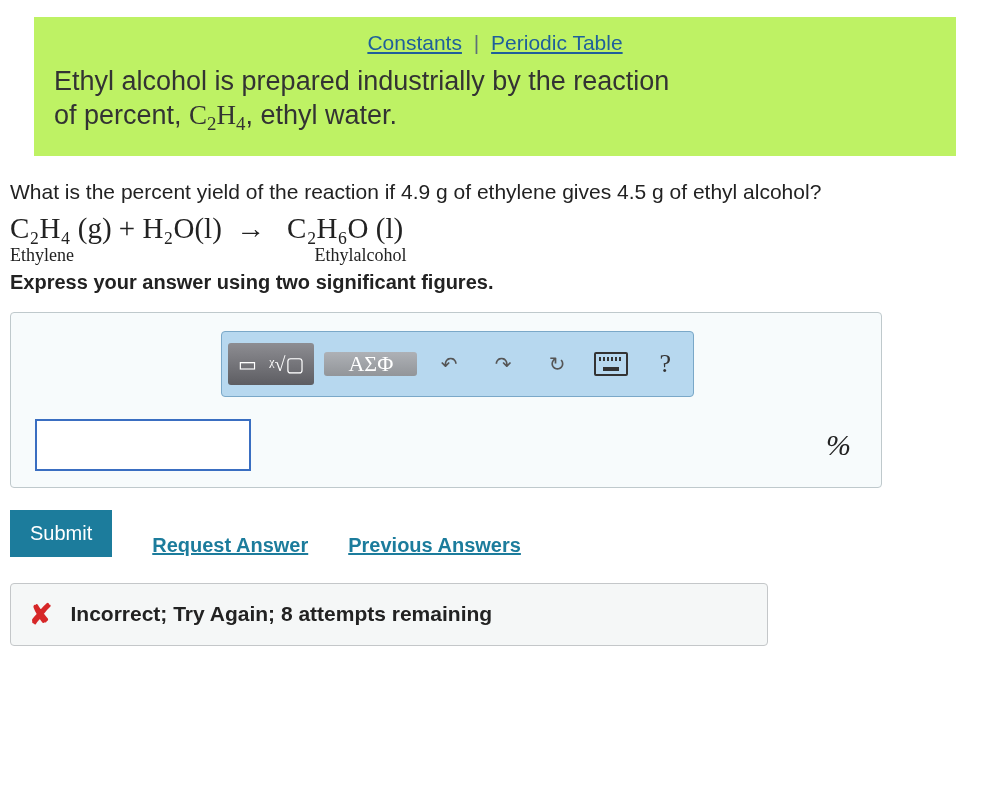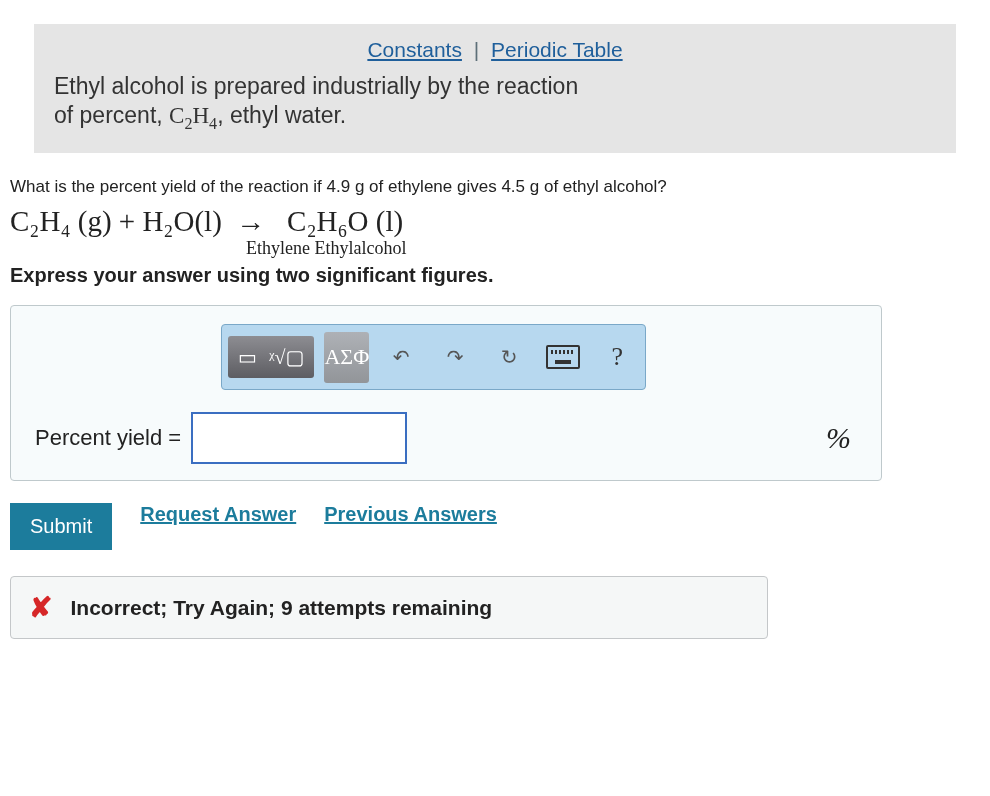--- a/index.html
+++ b/index.html
@@ -5,58 +5,58 @@
   body {
     font-family: Arial, Helvetica, sans-serif;
     margin: 0;
     padding: 0;
     background: #fff;
     color: #222;
     font-size: 21px;
     width: 990px;
   }
   .intro-box {
-    background: #e5e5e5;
-    margin: 24px 34px 18px 34px;
+    background: #bef264;
+    margin: 17px 34px 18px 34px;
     padding: 14px 20px 20px 20px;
   }
   .ref-links {
     text-align: center;
     font-size: 21px;
     color: #165a92;
     padding-bottom: 10px;
   }
   .ref-links a {
     color: #1f5f9b;
     text-decoration: underline;
     cursor: pointer;
   }
   .ref-sep { color: #5d6f78; margin: 0 6px; }
   .intro-text {
     color: #333;
-    font-size: 23px;
+    font-size: 27px;
     line-height: 1.25;
   }
   .formula { font-family: "Times New Roman", serif; }
   .formula .sub { font-size: 0.7em; vertical-align: sub; }
   .question {
     margin: 24px 10px 8px 10px;
-    font-size: 17px;
+    font-size: 21px;
   }
   .equation-line {
     margin: 4px 10px 0 10px;
     font-family: "Times New Roman", serif;
     font-size: 29px;
   }
   .eq-labels {
     margin: 0 10px 0 10px;
     font-family: "Times New Roman", serif;
     font-size: 18px;
   }
-  .eq-labels span:first-child { display:inline-block; width:300px;text-align:right; }
+  .eq-labels span:first-child { display:inline-block; width:300px; }
   .instr {
     margin: 5px 10px 0 10px;
     font-weight: bold;
     font-size: 20px;
   }
   .answer-box {
     margin: 18px 10px 0 10px;
     border: 1px solid #bfc9cc;
     border-radius: 4px;
     background: #f7fbfc;
@@ -97,22 +97,22 @@
   .grp-dark .seg {
     color: #fff;
     font-size: 20px;
     padding: 0 6px;
     font-family: "Times New Roman", serif;
   }
   .grp-gray {
     background: linear-gradient(#aeb1b6, #929599);
     color: #fff;
     border-radius: 3px;
-    padding: 0 0;
-    height: 51px;
+    padding: 0 24px;
+    height: 24px;
     display:flex; align-items:center;
     font-family: "Times New Roman", serif;
     font-size: 22px;
   }
   #kbd-icon {
     border: 2px solid #333;
     width: 30px; height: 20px;
     border-radius: 2px;
     position: relative;
   }
@@ -143,22 +143,22 @@
   }
   .answer-row .unit {
     margin-left: auto;
     font-family: "Times New Roman", serif;
     font-style: italic;
     font-size: 30px;
   }
   .action-row {
     margin: 22px 10px 0 10px;
     display: flex;
-    align-items: flex-start;
-    gap: 28px;
+    align-items: flex-end;
+    gap: 40px;
     font-size: 20px;
   }
   .submit-btn {
     background: #1c7c9c;
     color: #fff;
     border: none;
     padding: 12px 20px;
     font-size: 20px;
     cursor: pointer;
   }
@@ -225,28 +225,27 @@
     <div class="grp-gray">ΑΣΦ</div>
     <div class="btn">↶</div>
     <div class="btn">↷</div>
     <div class="btn">↻</div>
     <div class="btn">
         <div id="kbd-icon"></div>
       </div>
     <div class="btn" style="font-family:'Times New Roman',serif;font-size:26px;color:#333;">?</div>
   </div>
   <div class="answer-row">
-    <span class="label">Percent yield =</span>
     <input type="text" value="" style="">
     <span class="unit">%</span>
   </div>
 </div>
 
 <div class="action-row">
   <button class="submit-btn">Submit</button>
   <span class="link">Request Answer</span>
   <span class="link">Previous Answers</span>
 </div>
 
 <div class="feedback">
   <span class="x-icon">✘</span>
-  <span>Incorrect; Try Again; 9 attempts remaining</span>
+  <span>Incorrect; Try Again; 8 attempts remaining</span>
 </div>
 
 </body></html>

